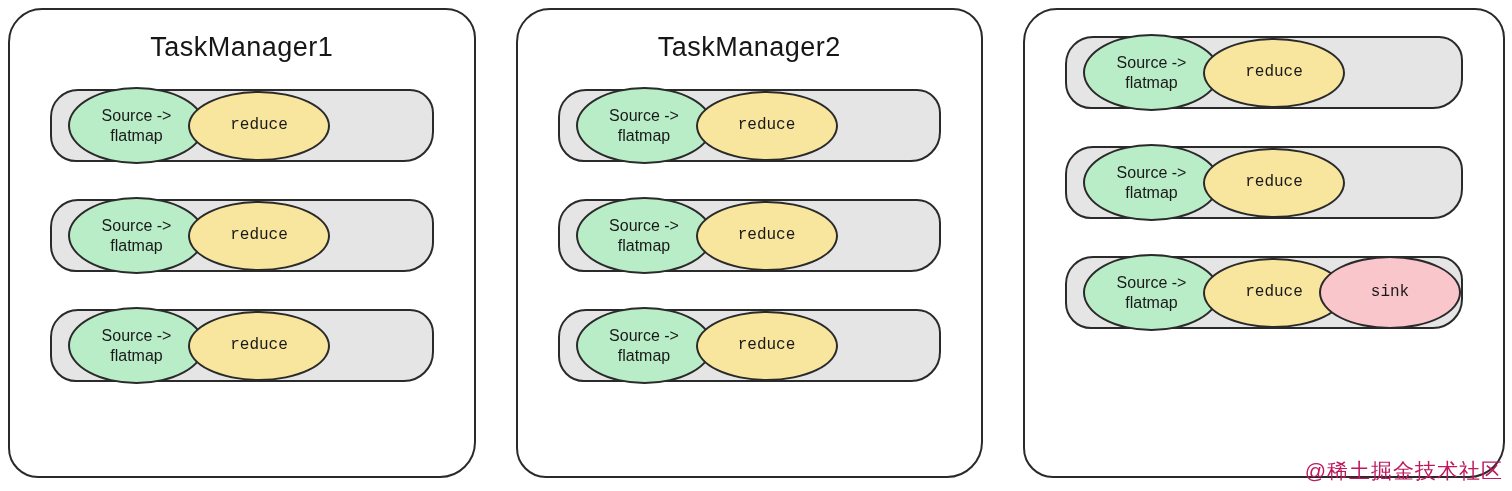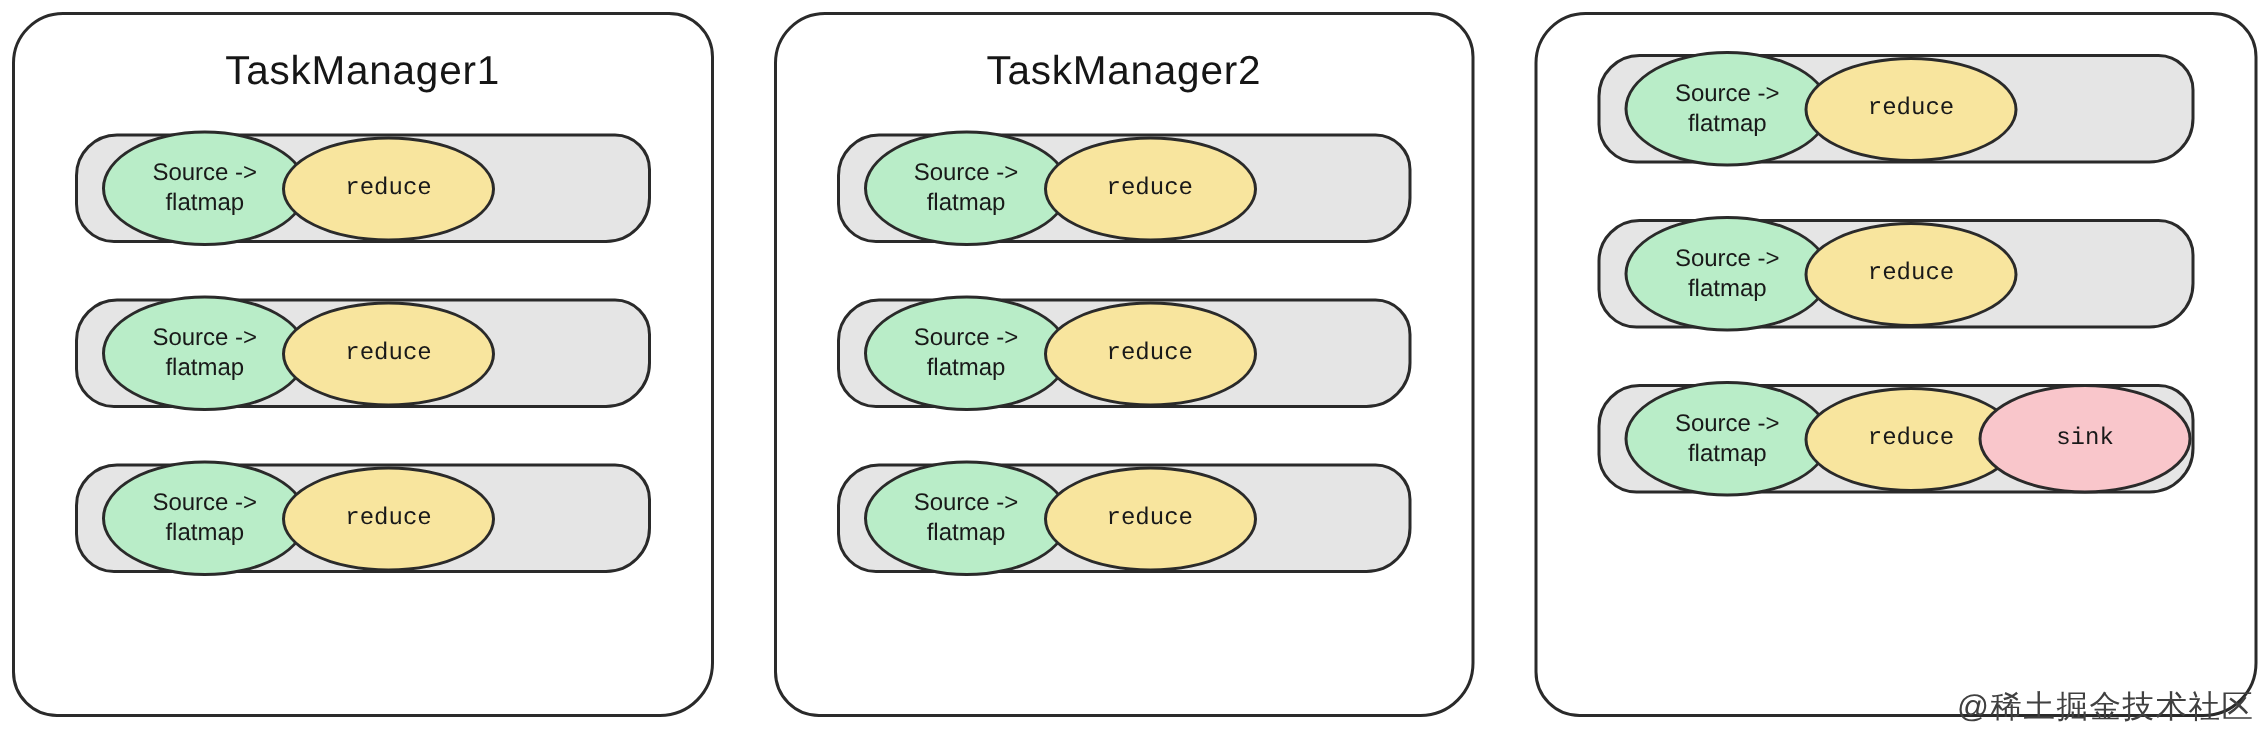--- a/index.html
+++ b/index.html
@@ -82,21 +82,21 @@
     background: var(--sink-fill, #f9c6cb);
     margin-left: -26px;
     z-index: 3;
     font-family: Liberation Mono, monospace;
   }
   .watermark {
     position: absolute;
     right: 9px;
     bottom: 6px;
     font-size: 21px;
-    color: #404040;
+    color: #be185d;
     letter-spacing: 1px;
     z-index: 5;
   }
 </style>
 </head>
 <body>
 
 <div class="canvas">
   <div class="columns">
 

